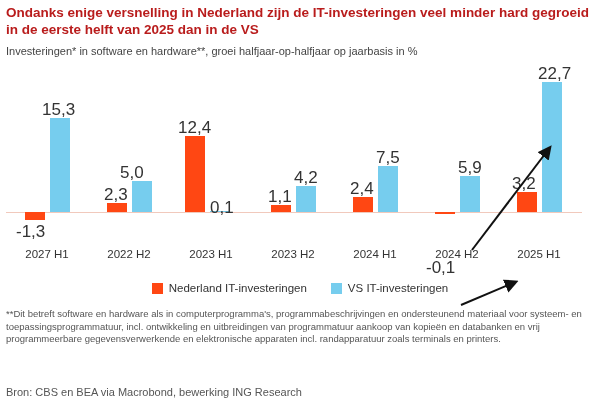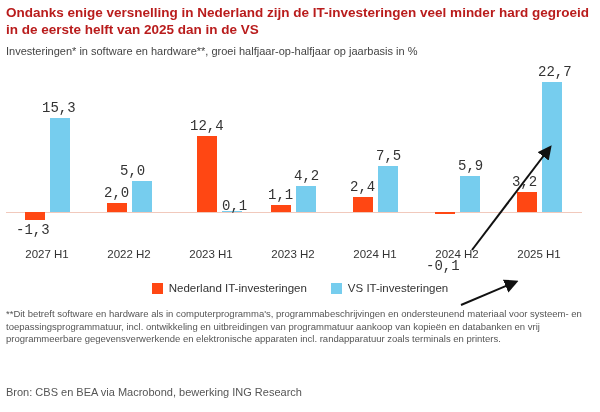--- a/index.html
+++ b/index.html
@@ -37,21 +37,21 @@
   .bars{
     position:absolute;left:0;top:0;width:82px;height:182px;
   }
   .bar{
     position:absolute;width:20px;
   }
   .bar.orange{background:#ff4713;}
   .bar.blue{background:#76cdee;}
 
   .vlabel{
-    position:absolute;font-size:14px;color:#333333;white-space:nowrap;font-family:Liberation Mono, monospace;
+    position:absolute;font-size:17px;color:#333333;white-space:nowrap;
   }
 
   .xlabels{
     position:absolute;left:6px;top:248px;width:588px;height:18px;
   }
   .xlabel{
     position:absolute;width:82px;text-align:center;
     font-size:11.5px;color:#333333;
   }
 
@@ -97,25 +97,25 @@
       </div>
       <div class="vlabel" style="left:10px;top:160px;">-1,3</div>
       <div class="vlabel" style="left:36px;top:38px;">15,3</div>
     </div>
 
     <div class="group" style="left:82px;">
       <div class="bars">
         <div class="bar orange" style="left:19px;top:141px;height:9px;"></div>
         <div class="bar blue" style="left:44px;top:119px;height:31px;"></div>
       </div>
-      <div class="vlabel" style="left:16px;top:123px;">2,0</div>
+      <div class="vlabel" style="left:16px;top:123px;">2,3</div>
       <div class="vlabel" style="left:32px;top:101px;">5,0</div>
     </div>
 
-    <div class="group" style="left:172px;text-align:center;">
+    <div class="group" style="left:160px;text-align:center;">
       <div class="bars">
         <div class="bar orange" style="left:19px;top:74px;height:76px;"></div>
         <div class="bar blue" style="left:44px;top:149px;height:1px;"></div>
       </div>
       <div class="vlabel" style="left:12px;top:56px;">12,4</div>
       <div class="vlabel" style="left:44px;top:136px;">0,1</div>
     </div>
 
     <div class="group" style="left:246px;">
       <div class="bars">

